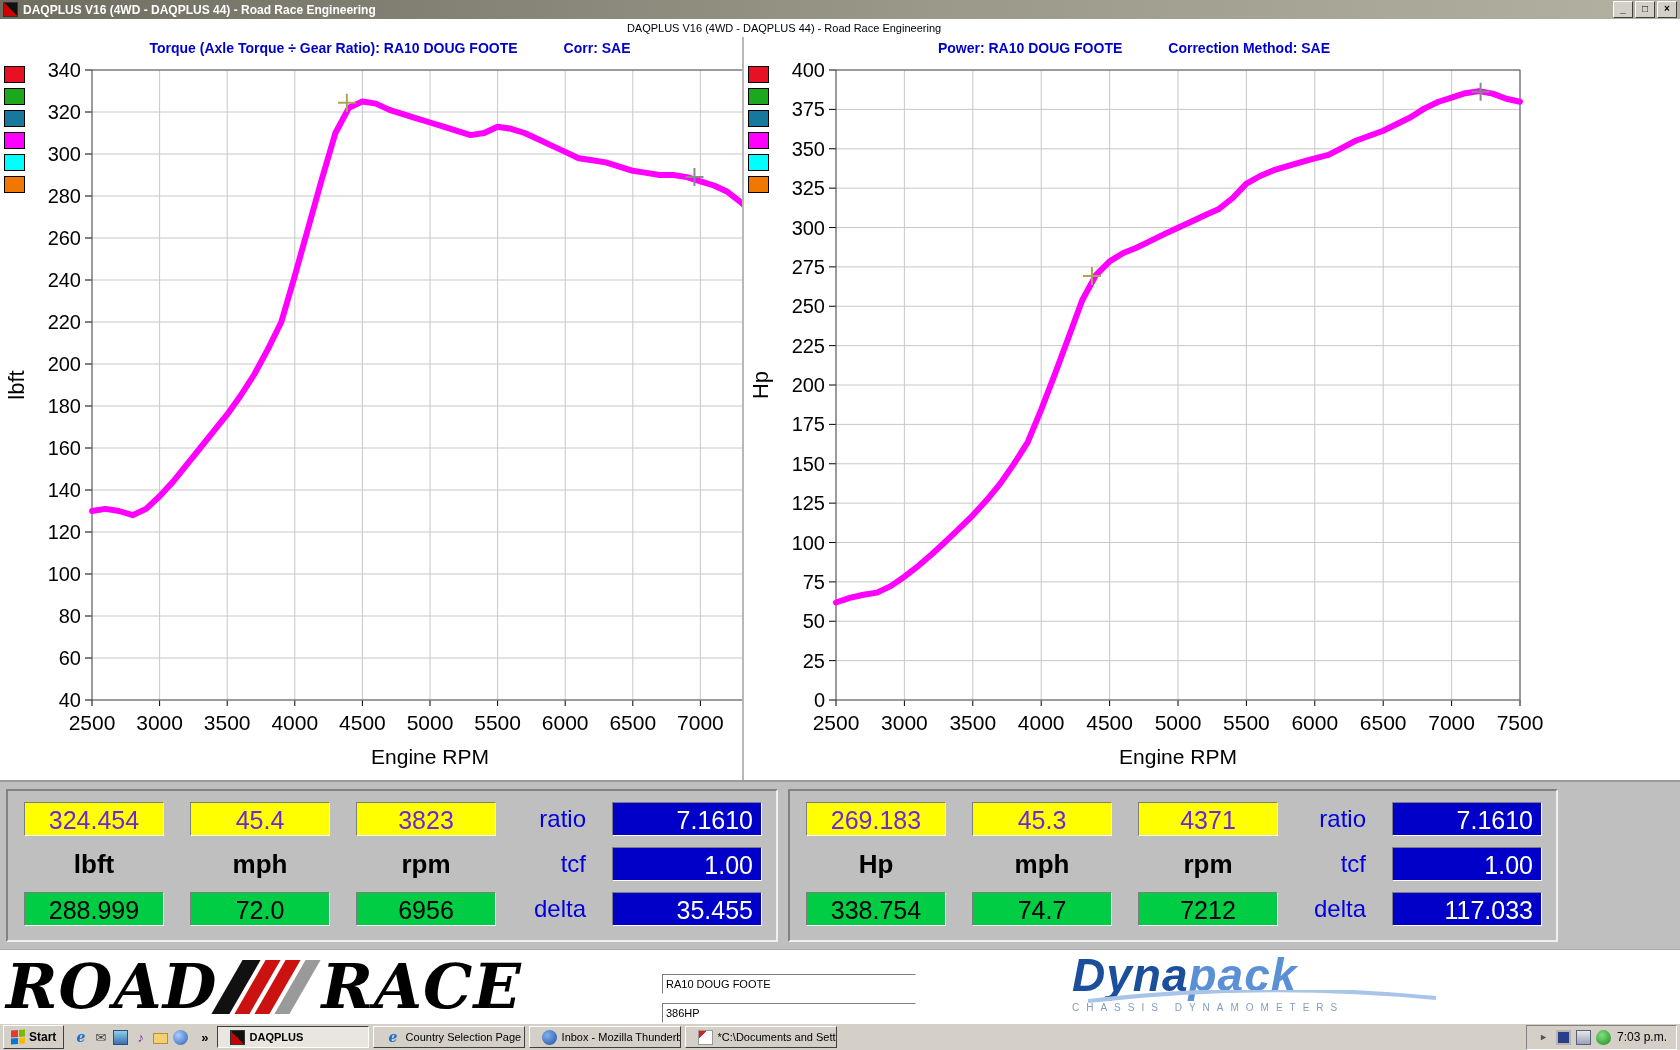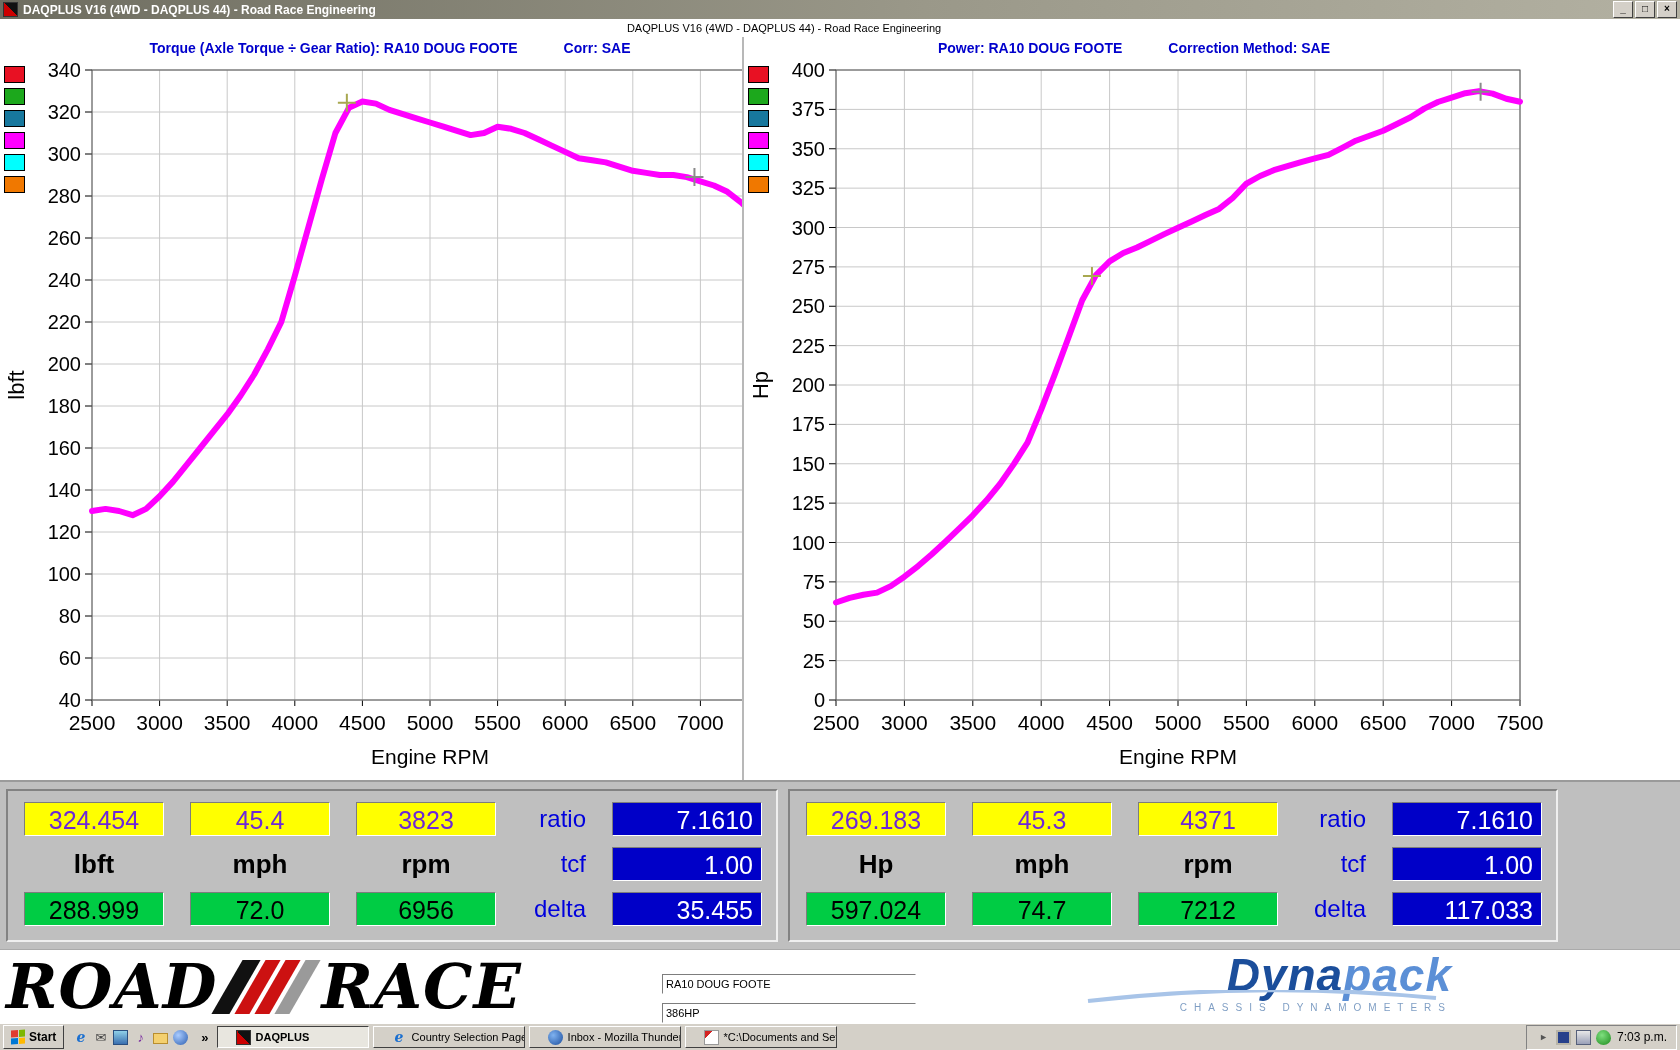--- a/index.html
+++ b/index.html
@@ -62,21 +62,21 @@
            line-height:60px;color:#000;letter-spacing:1px;}
   .rr-slashes{display:flex;gap:5px;margin:0 16px 0 10px;}
   .rr-slash{width:15px;height:54px;transform:skewX(-30deg);display:block;}
   .rr-slash.black{background:#111;width:18px;}
   .rr-slash.red{background:#cc1111;}
   .rr-slash.gray{background:#9a9a9a;}
   .run-inputs{position:absolute;left:662px;top:24px;}
   .run-input{display:block;width:246px;height:16px;font-size:11px;box-sizing:content-box;
              border:1px solid;border-color:#7d7d7d #ffffff #ffffff #7d7d7d;background:#fff;
              margin-bottom:9px;padding:1px 3px;font-family:"Liberation Sans",sans-serif;}
-  .dynapack{position:absolute;left:1072px;top:2px;width:380px;text-align:right;}
+  .dynapack{position:absolute;left:1072px;top:2px;width:380px;text-align:left;}
   .dynapack-name{font-size:46px;font-style:italic;font-weight:bold;letter-spacing:1px;line-height:46px;}
   .dynapack-name .dyna{color:#1b4e9b;}
   .dynapack-name .pack{color:#5b8fd6;}
   .dyn-swoosh{display:block;margin:-8px auto 0 auto;}
   .dynapack-tag{font-size:10px;letter-spacing:7px;color:#7f9ec4;margin-top:-2px;}
 
   
   .taskbar{position:absolute;left:0;top:1023px;width:1680px;height:27px;background:#d4d0c8;
            border-top:1px solid #ffffff;box-sizing:border-box;display:flex;align-items:center;
            padding:0 3px;gap:4px;}
@@ -86,21 +86,21 @@
   .win-flag{width:14px;height:14px;display:grid;grid-template-columns:1fr 1fr;grid-template-rows:1fr 1fr;
             gap:1px;transform:skewY(-5deg);}
   .win-flag span{display:block;}
   .win-flag .q1{background:#e03c31;} .win-flag .q2{background:#7db700;}
   .win-flag .q3{background:#0078d4;} .win-flag .q4{background:#ffb900;}
   .quicklaunch{display:flex;gap:5px;padding:0 5px;align-items:center;flex:none;}
   .ql-icon,.task-icon,.tray-icon{width:15px;height:15px;display:inline-flex;align-items:center;
             justify-content:center;flex:none;box-sizing:border-box;}
   .overflow-chevron{font-size:13px;font-weight:bold;padding:0 4px;flex:none;}
   .task-area{display:flex;gap:4px;flex:none;}
-  .task-btn{width:152px;height:22px;display:flex;align-items:center;gap:5px;padding:0 18px;
+  .task-btn{width:152px;height:22px;display:flex;align-items:center;gap:5px;padding:0 12px;
             box-sizing:border-box;background:#d4d0c8;border:1px solid;
             border-color:#ffffff #404040 #404040 #ffffff;font-size:11px;white-space:nowrap;
             overflow:hidden;}
   .task-btn.active{background:#e8e6df;border-color:#404040 #ffffff #ffffff #404040;font-weight:bold;}
   .tray{margin-left:auto;height:23px;display:flex;align-items:center;gap:6px;padding:0 9px;
         border:1px solid;border-color:#828282 #ffffff #ffffff #828282;flex:none;}
   .clock{font-size:12px;}
 
   
   .icon-ie::before{content:"e";color:#1a6fd0;font:bold italic 14px "DejaVu Serif",serif;}
@@ -378,21 +378,21 @@
     <div class="vbox yellow">4371</div>
     <div class="calc-label">ratio</div>
     <div class="vbox blue">7.1610</div>
 
     <div class="unit-label">Hp</div>
     <div class="unit-label">mph</div>
     <div class="unit-label">rpm</div>
     <div class="calc-label">tcf</div>
     <div class="vbox blue">1.00</div>
 
-    <div class="vbox green">597.024</div>
+    <div class="vbox green">338.754</div>
     <div class="vbox green">74.7</div>
     <div class="vbox green">7212</div>
     <div class="calc-label">delta</div>
     <div class="vbox blue">117.033</div>
   </div>
 
 </div>
 
 <div class="logo-row">
 

